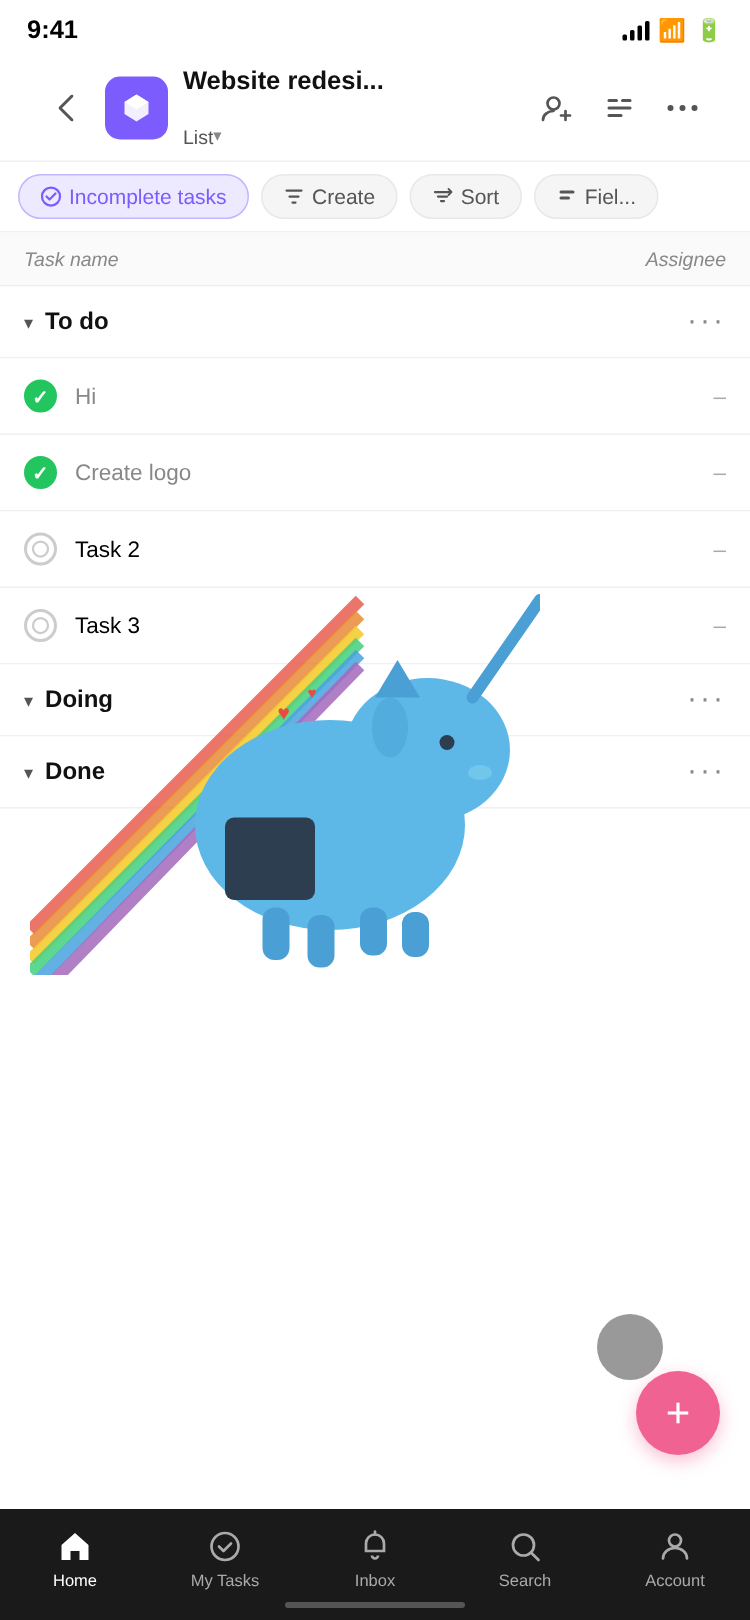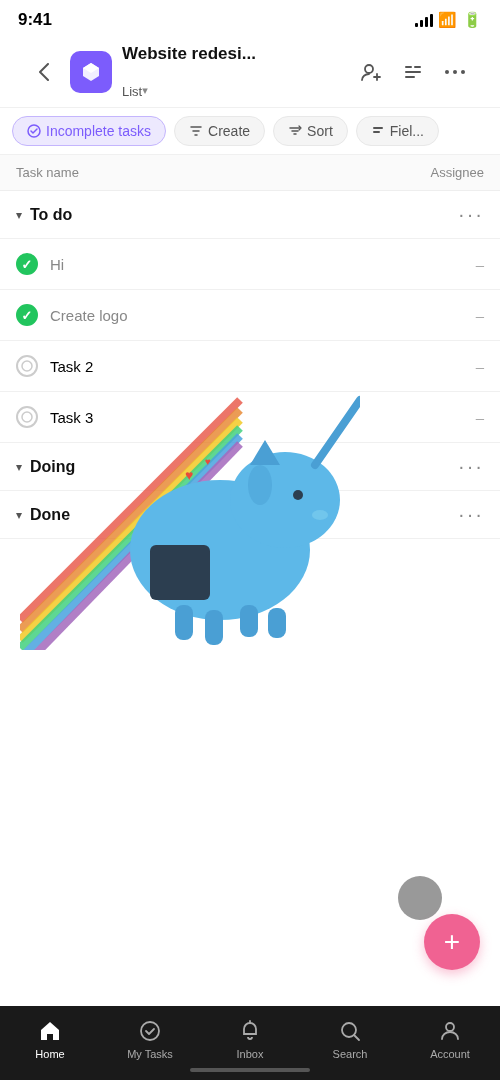--- a/index.html
+++ b/index.html
@@ -144,20 +144,21 @@
       display: flex;
       justify-content: space-between;
       padding: 10px 16px;
       background: #fafafa;
       border-bottom: 1px solid #eee;
     }
     .table-header-col {
       font-size: 13px;
       color: #888;
       font-weight: 500;
+      font-style: italic;
     }
 
     
     .section-header {
       display: flex;
       align-items: center;
       justify-content: space-between;
       padding: 12px 16px;
       background: #fff;
       border-bottom: 1px solid #f0f0f0;

